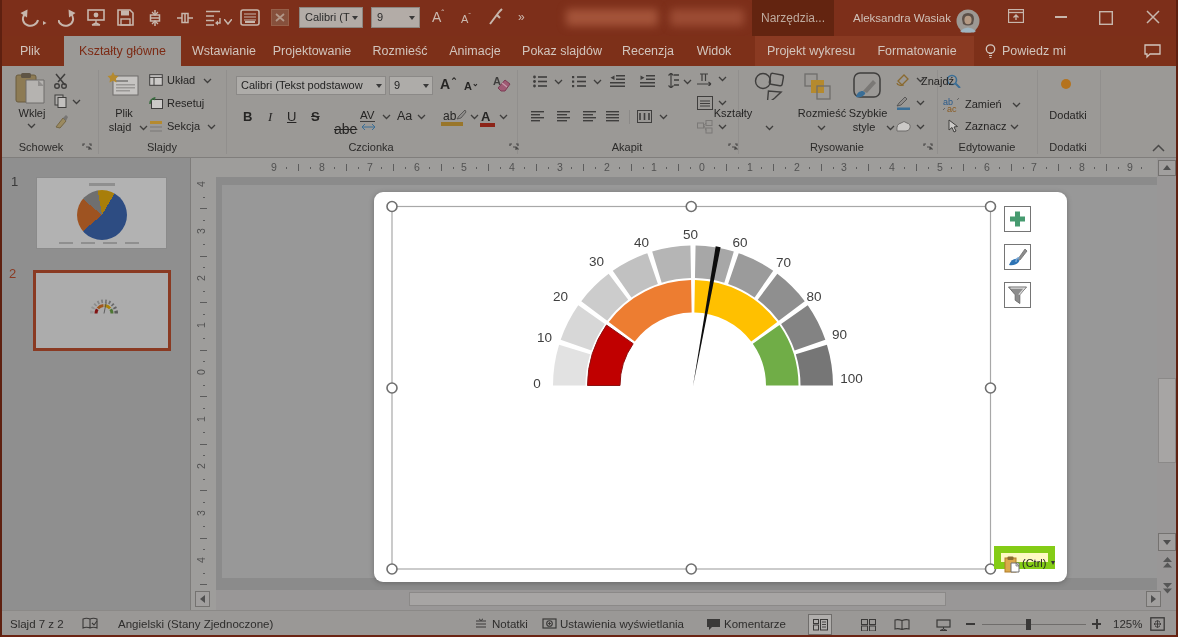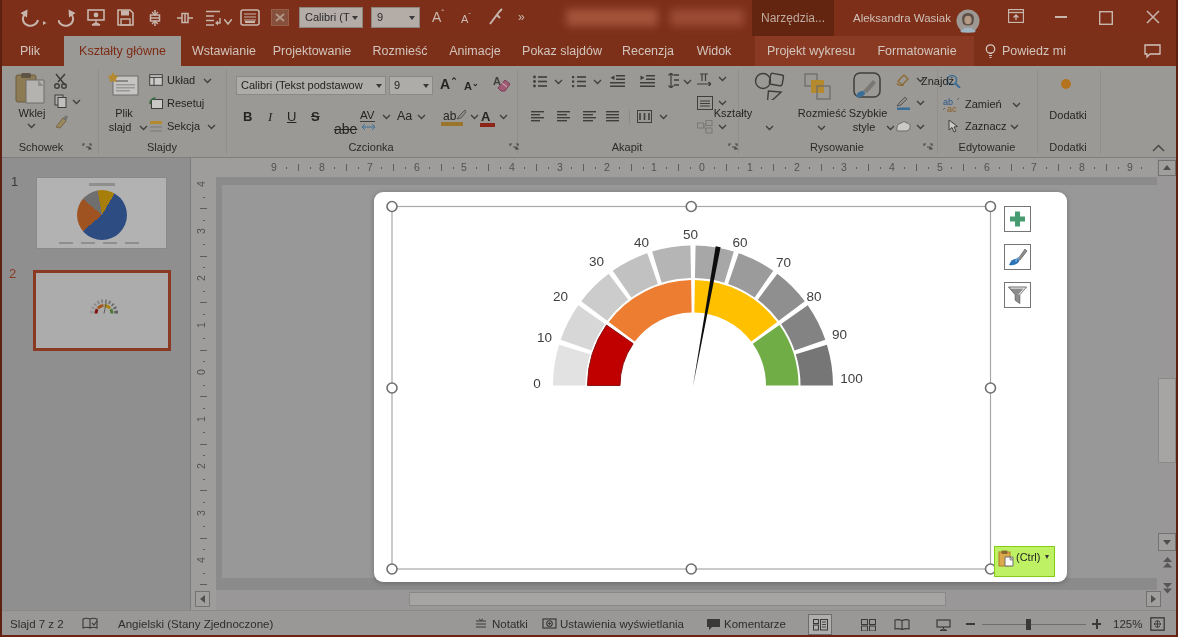--- a/index.html
+++ b/index.html
@@ -36,21 +36,21 @@
 .htick{position:absolute;top:6px;width:1px;height:7px;background:#5c5c5c}
 .hdot{position:absolute;top:9px;width:1px;height:2px;background:#5c5c5c}
 .vnum{position:absolute;left:7px;font-size:10.5px;color:#515151;transform:rotate(-90deg)}
 .vtick{position:absolute;left:9px;width:7px;height:1px;background:#5c5c5c}
 .vdot{position:absolute;left:12px;width:2px;height:1px;background:#5c5c5c}
 
 #canvas{left:216px;top:177px;width:941px;height:413px;background:#8b8b8b}
 #slide{position:absolute;left:6px;top:8px;width:935px;height:393px;background:#989898}
 #spot{left:374px;top:192px;width:693px;height:390px;background:#ffffff;border-radius:9px;box-shadow:0 1px 5px rgba(40,40,40,.35)}
 .cbtn{position:absolute;left:630px;width:27px;height:26px;background:#fff;border:1px solid #757575}
-#paste{position:absolute;left:620px;top:354px;width:61px;height:31px;background:#bef264;border:1px solid #84cc16;font-size:11.5px;color:#262626}
+#paste{position:absolute;left:620px;top:354px;width:61px;height:23px;background:#fef9c3;border:7px solid #84cc16;font-size:11.5px;color:#262626}
 
 #vscroll{left:1157px;top:158px;width:21px;height:452px;background:#999797}
 #hscroll{left:216px;top:590px;width:941px;height:20px;background:#999797}
 .sbtn{position:absolute;background:#a19f9e;border:1px solid #747270}
 .sthumb{position:absolute;background:#a7a5a4;border:1px solid #8b8988}
 
 #status{left:0;top:610px;width:1178px;height:27px;background:#9a9896;border-top:1px solid #8b8987;color:#2e2d2c;font-size:11.5px}
 #borders{left:0;top:0;width:1178px;height:637px;pointer-events:none;border-left:2px solid #5e2010;border-right:2px solid #5e2010;border-bottom:2px solid #6b2413}
 </style></head><body>
 

